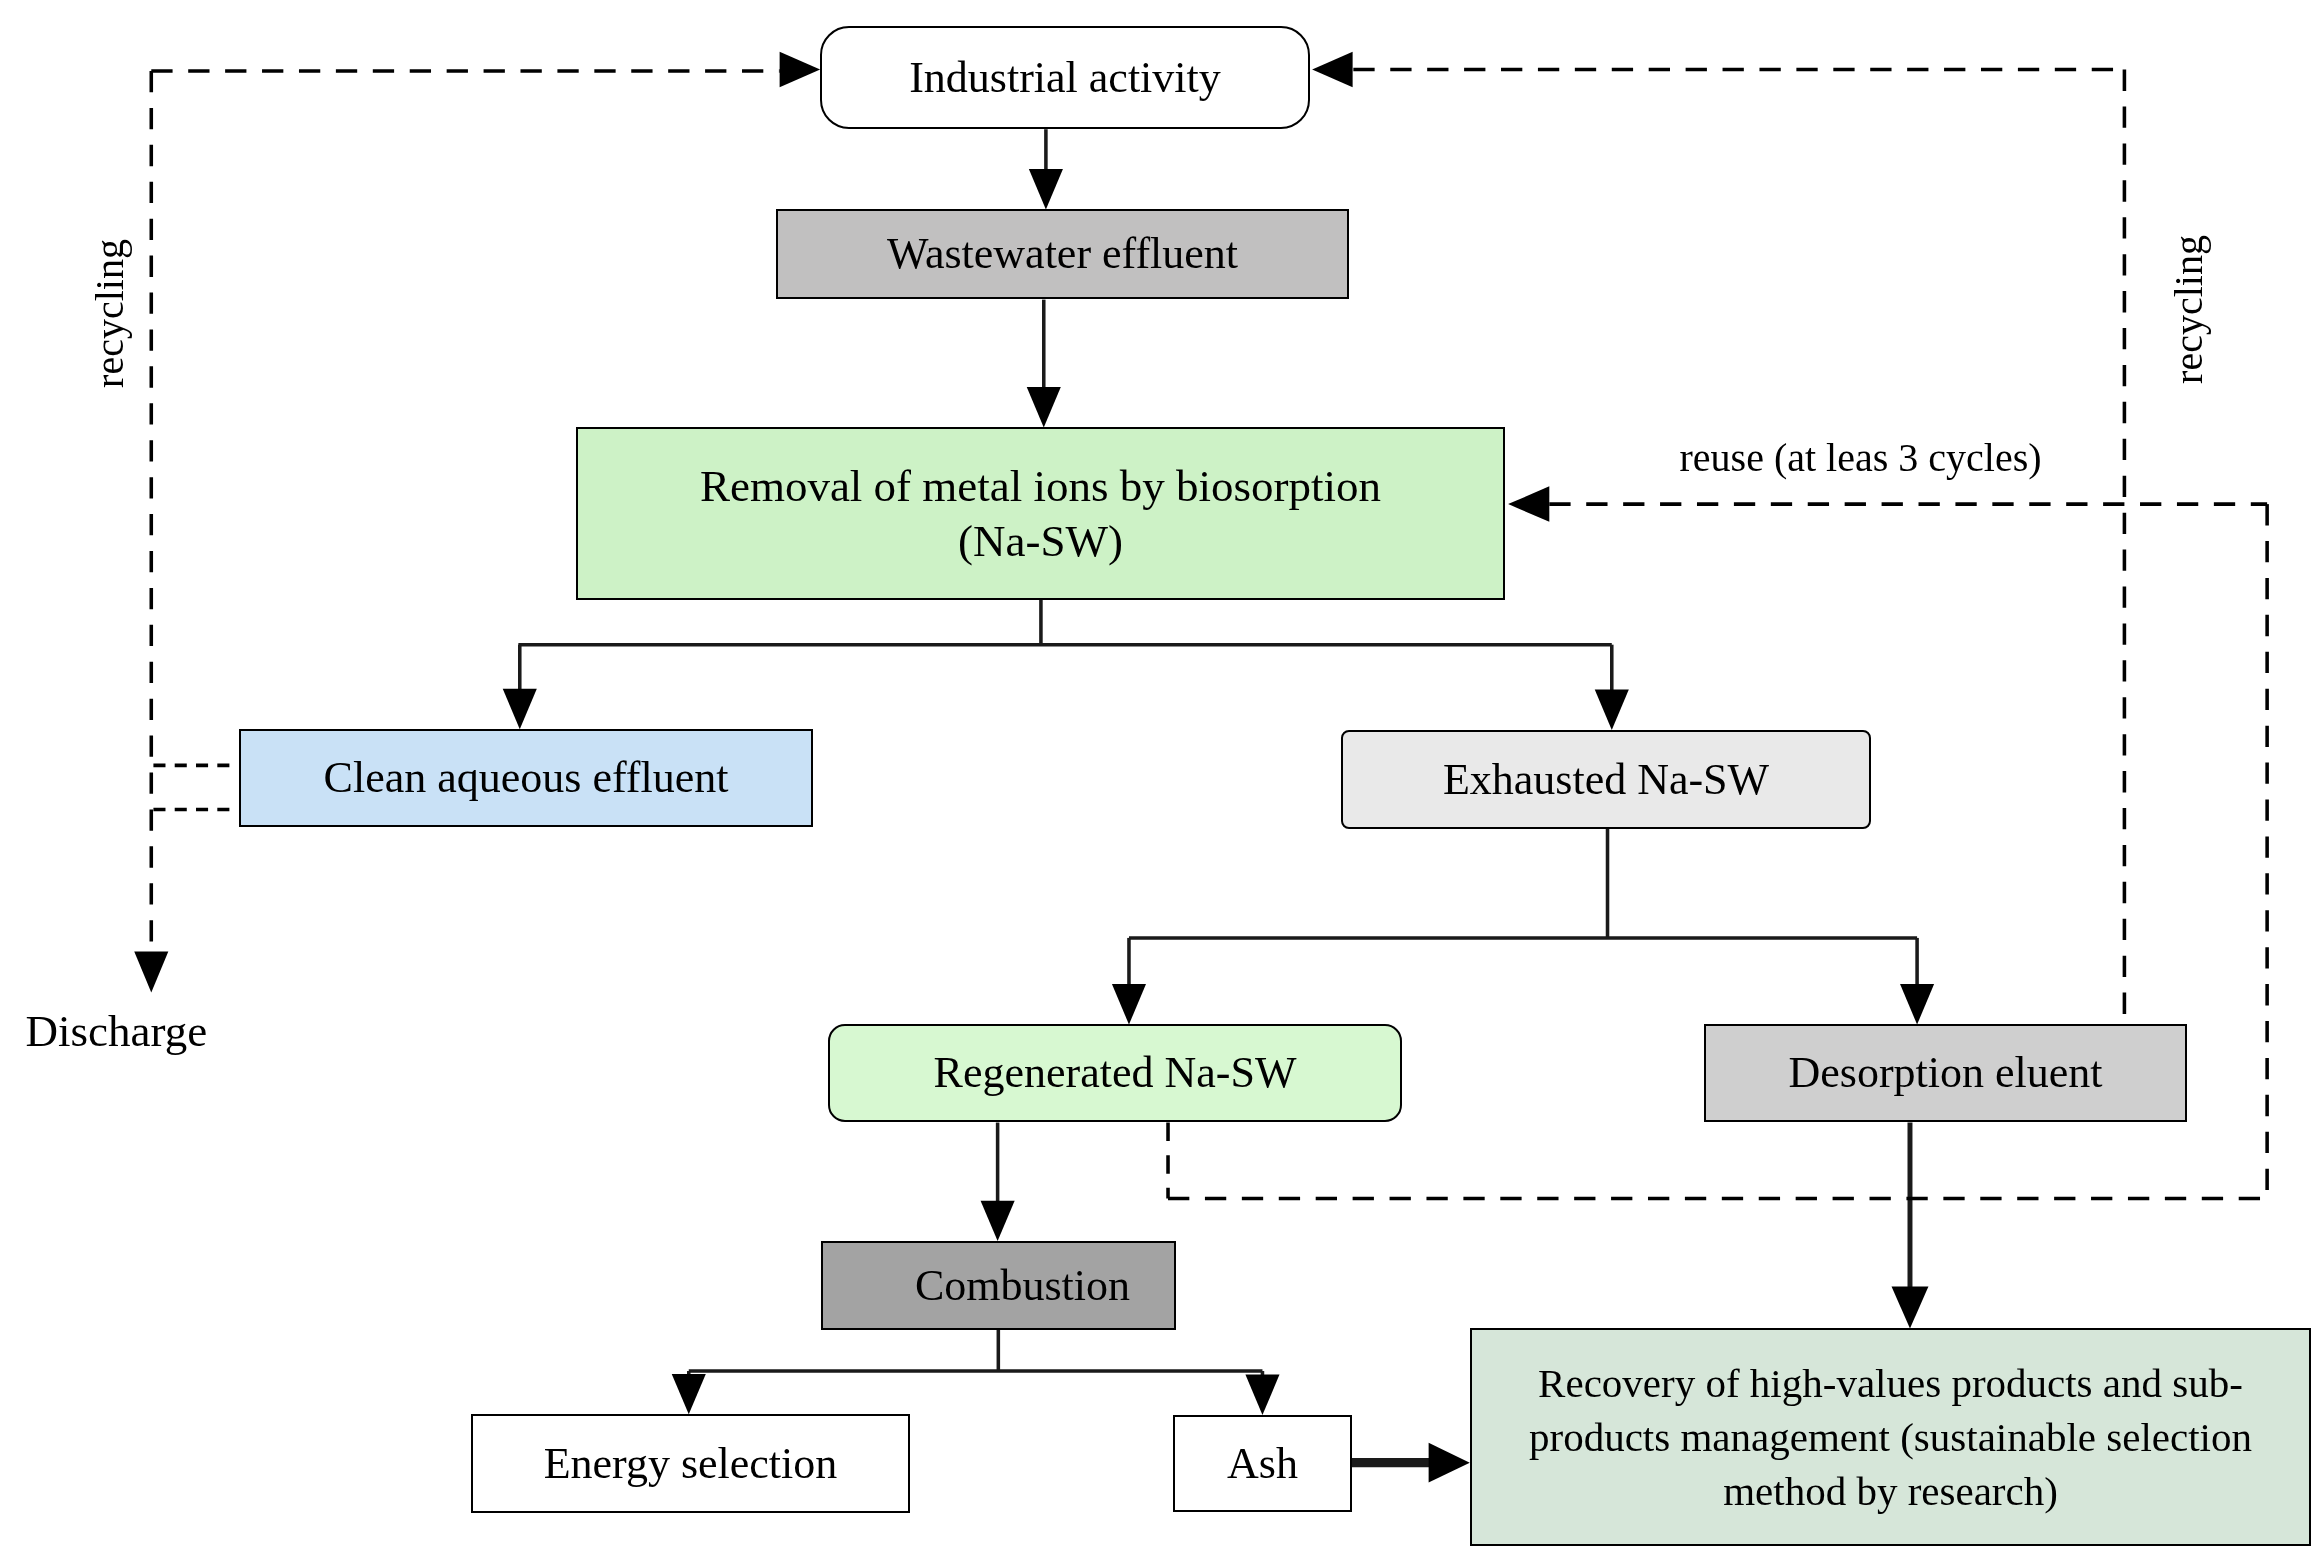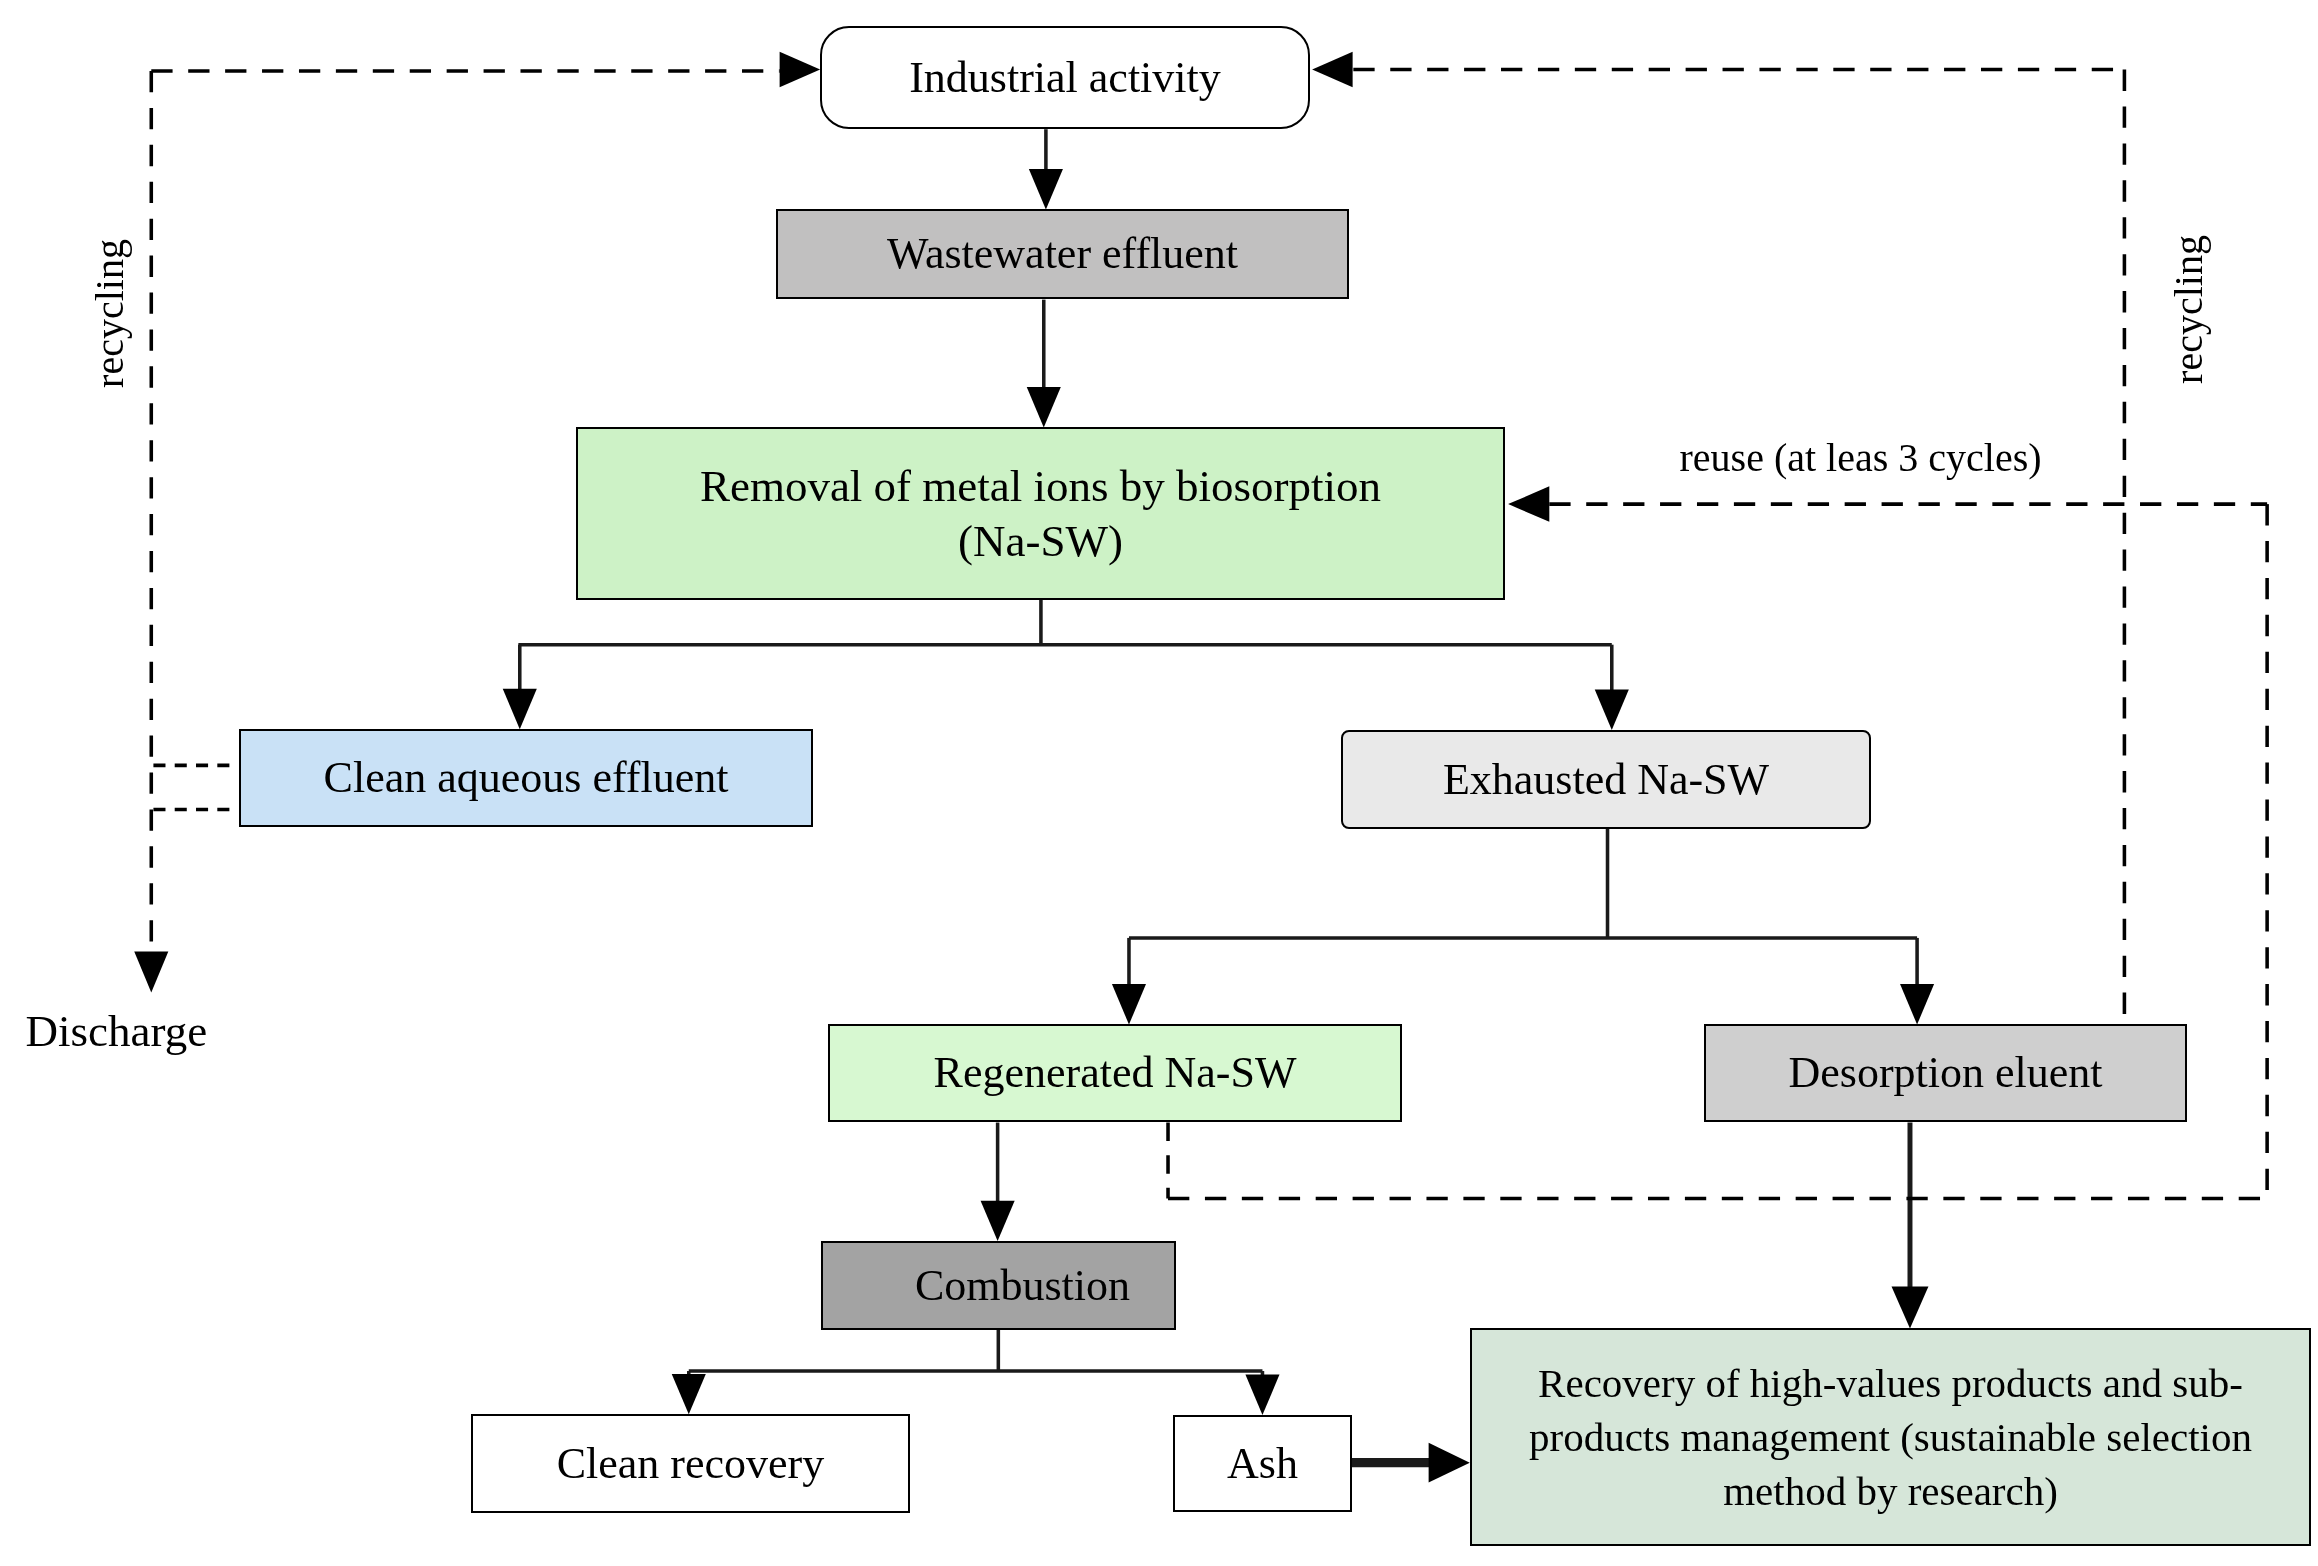--- a/index.html
+++ b/index.html
@@ -21,21 +21,21 @@
     text-align:center;
     font-size:44px;line-height:1.22;
     white-space:pre-line;
     z-index:2;
   }
   #industrial {left:820px;top:26px;  width:490px; height:103px;}
   #wastewater {left:776px;top:209px; width:573px; height:90px;}
   #removal    {left:576px; top:427px; width:929px;height:173px;font-size:45px;}
   #clean      {left:239px; top:729px;width:574px; height:98px;}
   #exhausted  {left:1341px;top:730px;width:530px; height:99px;border-radius:8px;}
-  #regenerated{left:828px;top:1024px;width:574px; height:98px;}
+  #regenerated{left:828px;top:1024px;width:574px; height:98px;border-radius:17px;}
   #desorption {left:1704px;top:1024px;width:483px; height:98px;}
   #combustion {left:821px;top:1241px;width:355px; height:89px;}
   #energy     {left:471px; top:1414px;width:439px; height:99px;}
   #ash        {left:1173px;top:1415px;width:179px; height:97px;}
   #recovery   {left:1470px;top:1328px;width:841px;height:218px;font-size:41px;line-height:1.32;padding:0 11.4px;}
   .float-label{
     position:absolute;z-index:3;
     font-size:43px;white-space:nowrap;
   }
   #lbl-reuse{left:1626px;top:434px;width:469px;text-align:center;font-size:40px;}
@@ -129,21 +129,21 @@
   <div class="node" id="regenerated" style="background: rgb(215, 248, 209);">
     <span>Regenerated Na-SW</span>
   </div>
   <div class="node" id="desorption" style="background: rgb(207, 207, 207);">
     <span>Desorption eluent</span>
   </div>
   <div class="node" id="combustion" style="background: #a3a3a3; padding-left: 48px;">
     <span>Combustion</span>
   </div>
   <div class="node" id="energy" style="background: rgb(255, 255, 255);">
-    <span>Clean recovery</span>
+    <span>Energy selection</span>
   </div>
   <div class="node" id="ash" style="background: rgb(255, 255, 255);">
     <span>Ash</span>
   </div>
   <div class="node" id="recovery" style="background: rgb(214, 230, 217);">
     <span>Recovery of high-values products and sub-products management (sustainable selection method by research)</span>
   </div>
 
   <div class="float-label" id="lbl-reuse">reuse (at leas 3 cycles)</div>
   <div class="float-label" id="lbl-discharge">Discharge</div>

